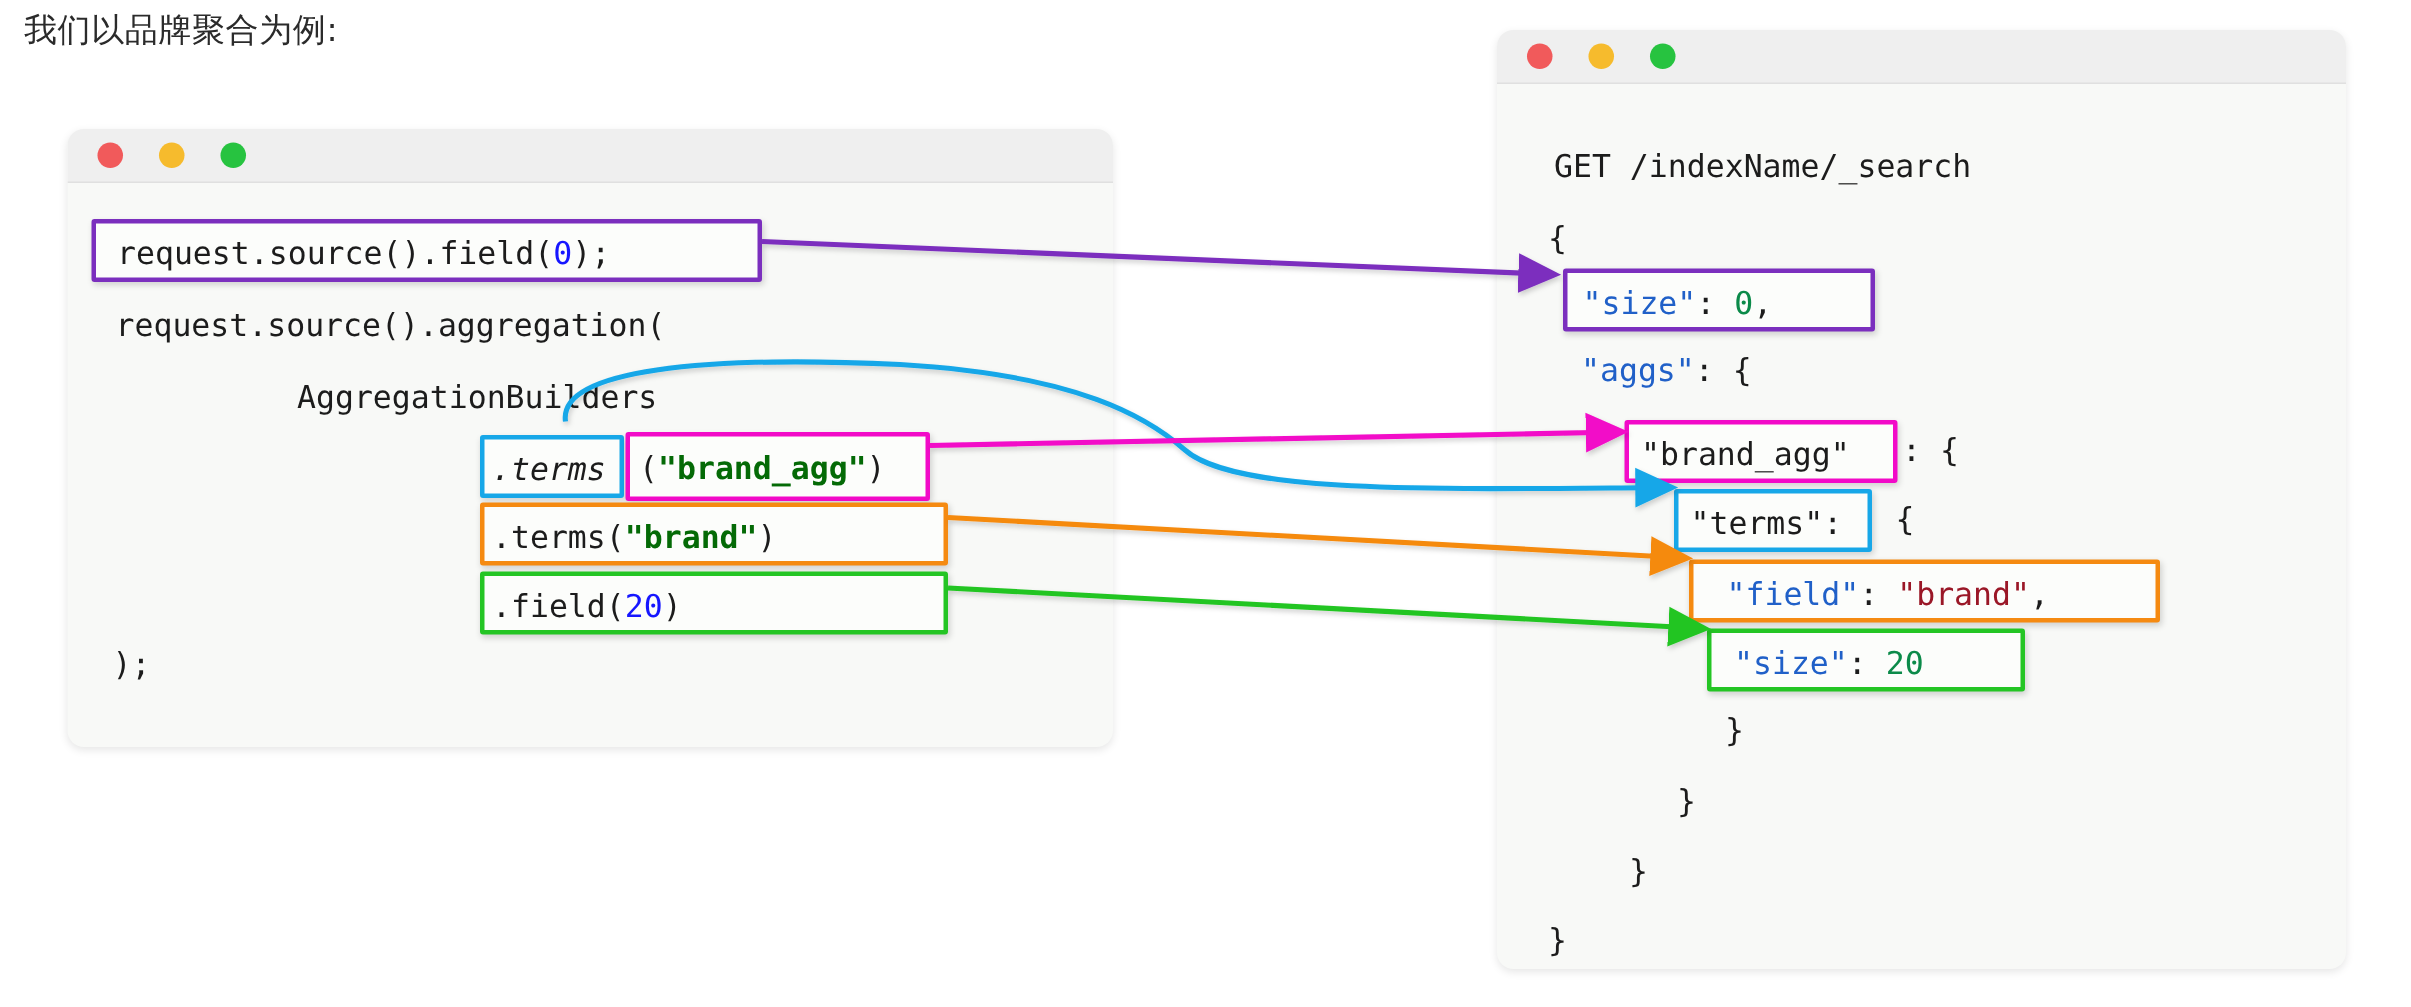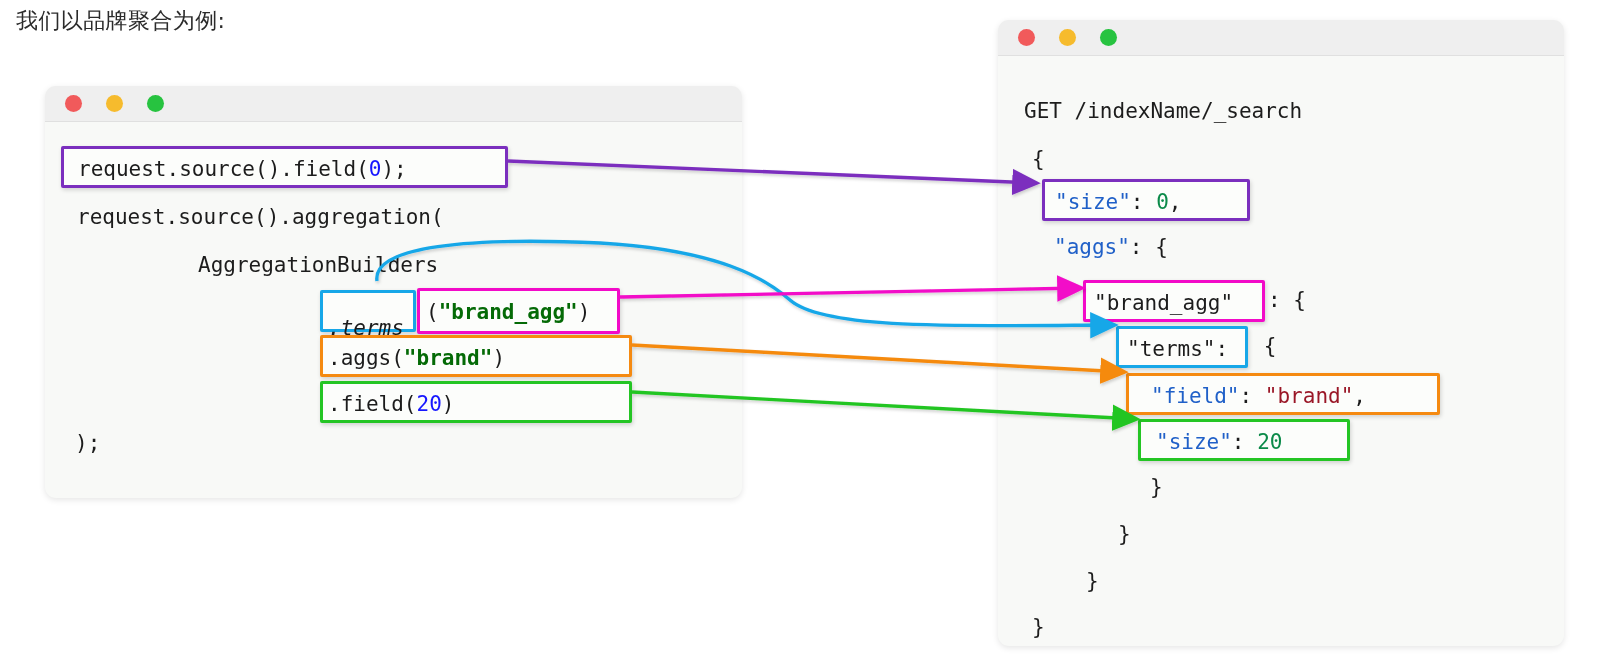--- a/index.html
+++ b/index.html
@@ -129,48 +129,48 @@
 
     <div class="hl b-purple" style="left:16px; top:24px; width:447px; height:42px;">
       <span class="txt" style="left:14px; top:7px;"><span>request.source().field(</span><span class="num-blue">0</span><span>);</span></span>
     </div>
 
     <div class="codeline" style="left:32px; top:82px;text-align:right;">request.source().aggregation(</div>
 
     <div class="codeline" style="left:153px; top:130px;">AggregationBuilders</div>
 
     <div class="hl b-cyan" style="left:275px; top:168px; width:96px; height:42px;">
-      <span class="txt ital" style="left:5px; top:22px;">.terms</span>
+      <span class="txt ital" style="left:5px; top:7px;">.terms</span>
     </div>
 
     <div class="hl b-magenta" style="left:372px; top:166px; width:203px; height:46px;">
       <span class="txt" style="left:6px; top:8px;"><span>(</span><span class="str-green">"brand_agg"</span><span>)</span></span>
     </div>
 
     <div class="hl b-orange" style="left:275px; top:213px; width:312px; height:42px;">
-      <span class="txt" style="left:5px; top:7px;"><span>.aggs(</span><span class="str-green">"brand"</span><span>)</span></span>
+      <span class="txt" style="left:5px; top:7px;"><span>.terms(</span><span class="str-green">"brand"</span><span>)</span></span>
     </div>
 
     <div class="hl b-green" style="left:275px; top:259px; width:312px; height:42px;">
       <span class="txt" style="left:5px; top:7px;"><span>.field(</span><span class="num-blue">20</span><span>)</span></span>
     </div>
 
     <div class="codeline" style="left:30px; top:308px;">);</div>
   </div>
 </div>
 
 <div class="window" id="win-right">
   <div class="titlebar">
     <span class="dot red"></span>
     <span class="dot yellow"></span>
     <span class="dot green"></span>
   </div>
   <div class="codebody">
 
-    <div class="codeline" style="left:26px; top:42px;">GET /indexName/_search</div>
+    <div class="codeline" style="left:38px; top:42px;">GET /indexName/_search</div>
 
     <div class="codeline" style="left:34px; top:90px;">{</div>
 
     <div class="hl b-purple" style="left:44px; top:123px; width:208px; height:42px;">
       <span class="txt" style="left:10px; top:7px;"><span class="key-blue">"size"</span><span>: </span><span class="val-green">0</span><span>,</span></span>
     </div>
 
     <div class="codeline" style="left:56px; top:178px;"><span class="key-blue">"aggs"</span><span>: {</span></div>
 
     <div class="hl b-magenta" style="left:85px; top:224px; width:182px; height:42px;">

